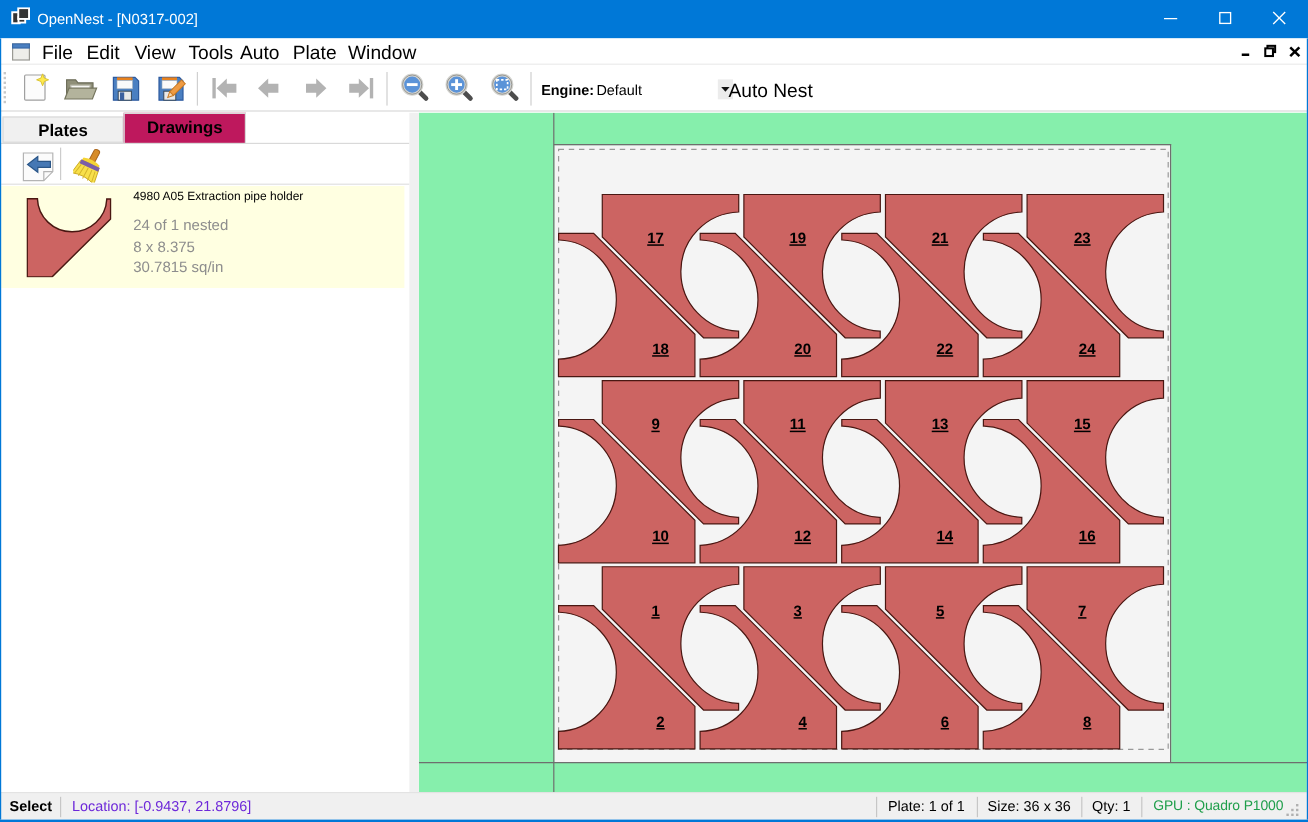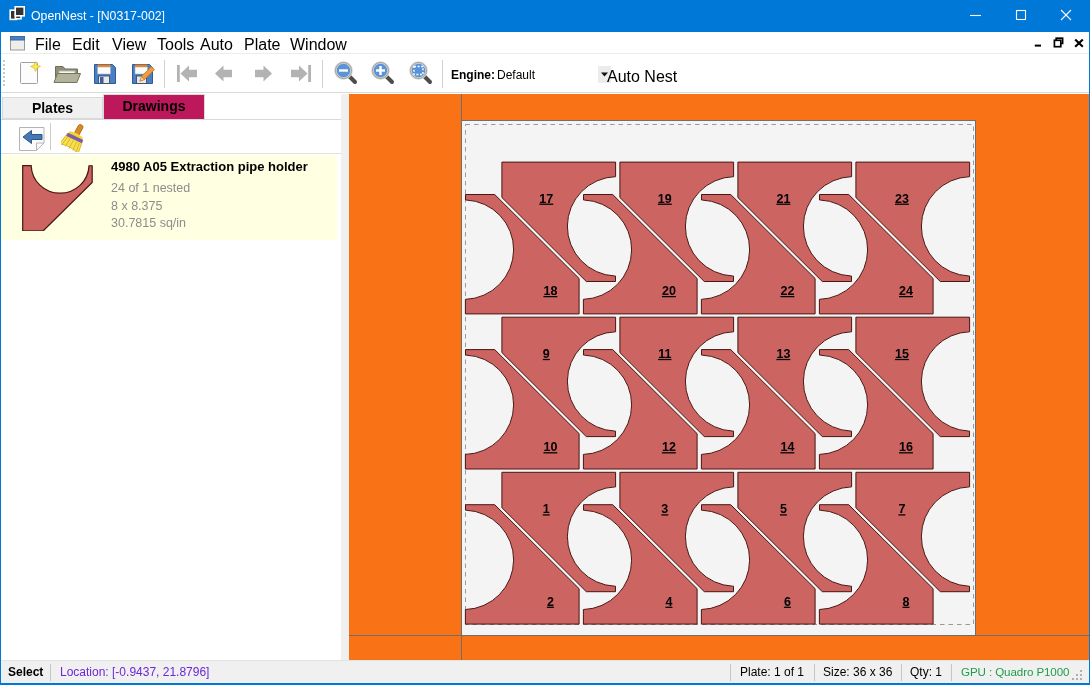--- a/index.html
+++ b/index.html
@@ -7,30 +7,30 @@
 .win { position:relative; width:1090px; height:573px; background:#fff; }
 .titlebar { position:absolute; left:0; top:0; width:1090px; height:32px; background:#0078d7; }
 .title-text { position:absolute; left:31px; top:9px; color:#fff; font-size:12.3px; }
 .menubar { position:absolute; left:0; top:32px; width:1090px; height:22px; background:#fff; border-bottom:1px solid #ececec; }
 .menubar span { position:absolute; top:4px; font-size:16px; color:#000; }
 .toolbar { position:absolute; left:0; top:55px; width:1090px; height:38px; background:#fff; border-bottom:1px solid #d9d9d9; }
 .tsep { position:absolute; top:5px; width:1px; height:28px; background:#d0d0d0; }
 .content { position:absolute; left:0; top:94px; width:1090px; height:566px; }
 .panel { position:absolute; left:1px; top:0; width:340px; height:566px; background:#fff; }
 .splitter { position:absolute; left:341px; top:0; width:8px; height:566px; background:#f0f0f0; }
-.canvas { position:absolute; left:349px; top:0; width:740px; height:566px; background:#f97316; }
+.canvas { position:absolute; left:349px; top:0; width:740px; height:566px; background:#86efac; }
 .canvsvg { position:absolute; left:0; top:0; }
 .tab { position:absolute; font-size:14px; text-align:center;font-weight:bold; }
 .tab-inactive { left:1px; top:2.5px; width:101px; height:22px; background:#f0f0f0; border:1px solid #d9d9d9; line-height:21px; }
 .tab-active { left:102px; top:0; width:102px; height:25.5px; background:#be185d; border:1px solid #d9d9d9; border-bottom:none; line-height:23px; }
 .tabline { position:absolute; left:0; top:25px; width:340px; height:1px; background:#d9d9d9; }
 .ptool { position:absolute; left:0; top:26px; width:340px; height:33px; }
 .ptool-line { position:absolute; left:0; top:59px; width:340px; height:1px; background:#e0e0e0; }
 .item { position:absolute; left:0; top:61px; width:336px; height:85px; background:#ffffe1; }
-.item .t1 { position:absolute; left:110px; top:60px; font-size:13px; font-weight:bold; color:#000; }
+.item .t1 { position:absolute; left:110px; top:60px; font-size:10px; font-weight:normal; color:#000; }
 .item .t2 { position:absolute; left:110px; font-size:12.5px; color:#8d8d8d; }
 .statusbar { position:absolute; left:0; top:660px; width:1090px; height:23px; background:#f0f0f0; border-top:1px solid #e3e3e3; font-size:12px; color:#000; }
 .statusbar .sep { position:absolute; top:3px; width:1px; height:17px; background:#c6c6c6; }
 .winborder-l { position:absolute; left:0; top:32px; width:1px; height:651px; background:#0078d7; }
 .winborder-r { position:absolute; left:1089px; top:32px; width:1px; height:651px; background:#0078d7; }
 .winborder-b { position:absolute; left:0; top:683px; width:1090px; height:2px; background:#0078d7; }
 </style></head>
 <body>
 <div class="win">
 

